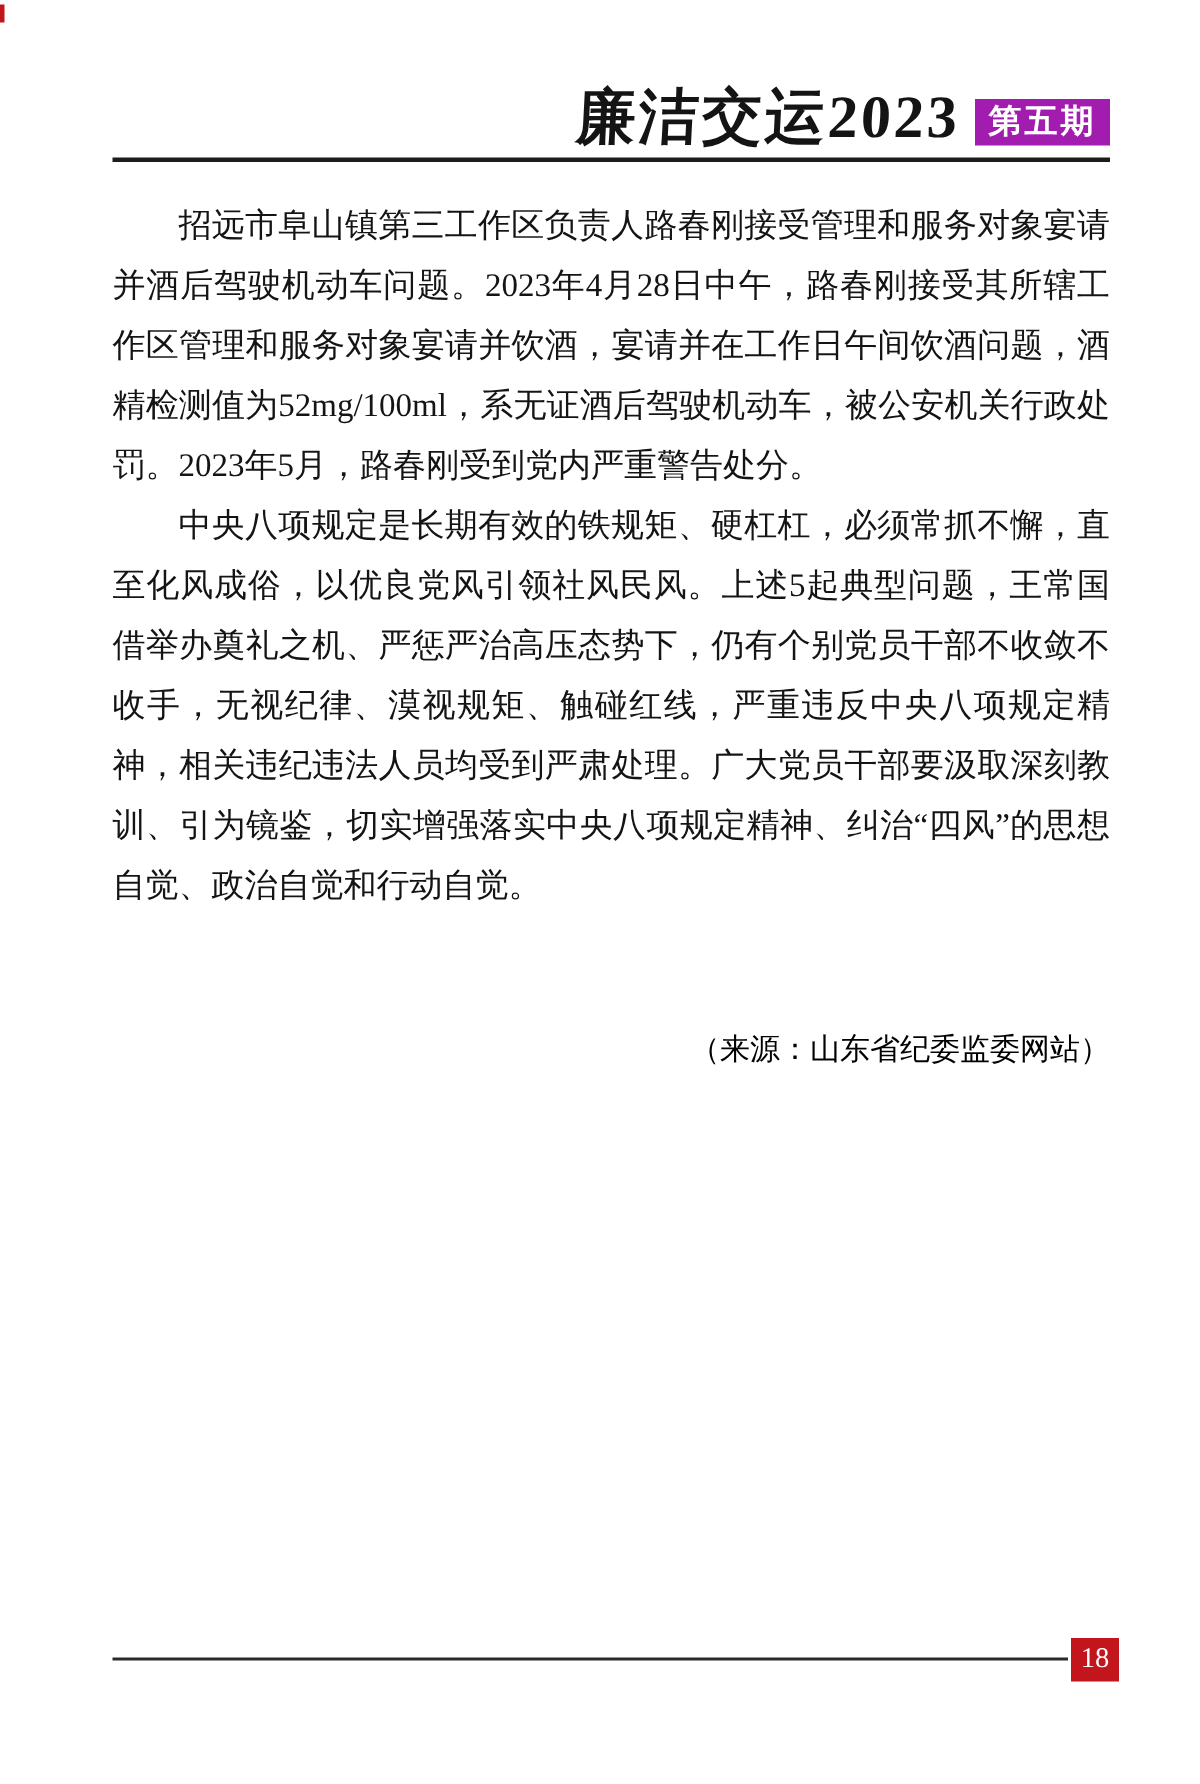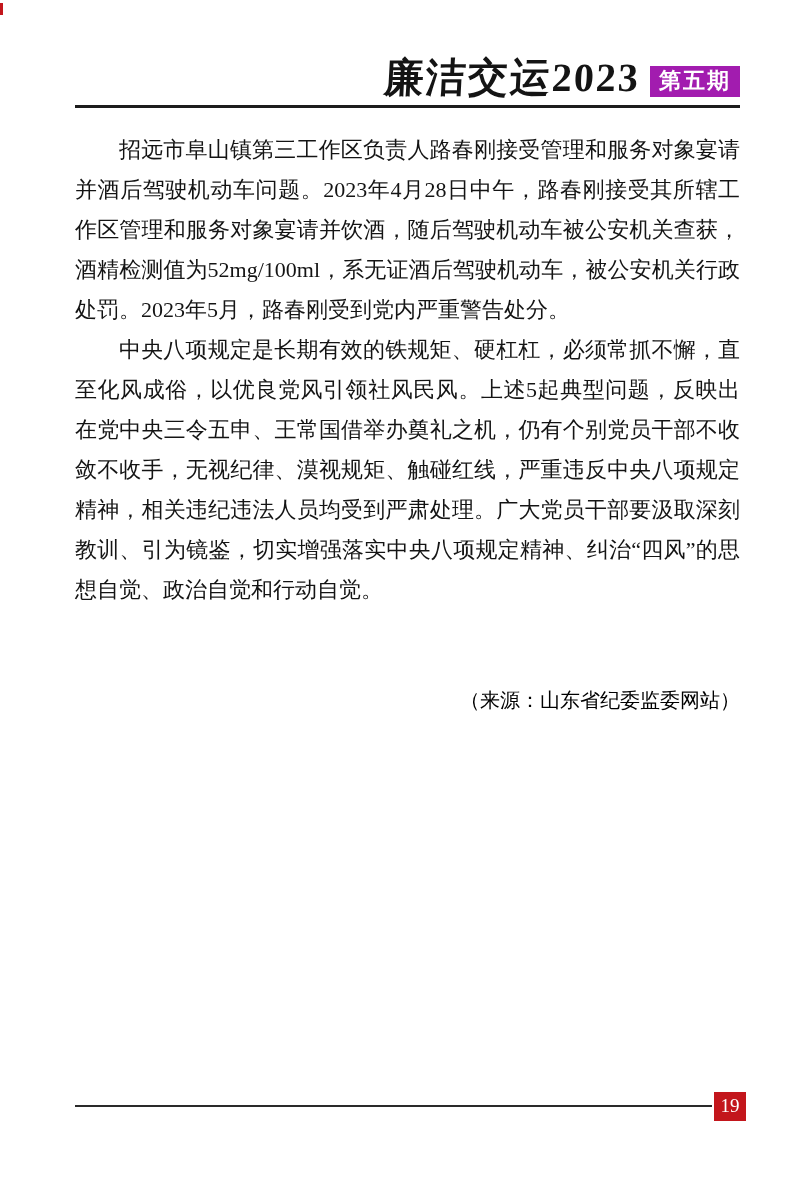--- a/index.html
+++ b/index.html
@@ -112,22 +112,22 @@
 
 <header class="page-header">
   <div class="masthead-row">
     <span class="masthead-title">廉洁交运2023</span>
     <span class="issue-badge">第五期</span>
   </div>
   <div class="header-rule"></div>
 </header>
 
 <main class="content">
-  <p class="indent">招远市阜山镇第三工作区负责人路春刚接受管理和服务对象宴请并酒后驾驶机动车问题。2023年4月28日中午，路春刚接受其所辖工作区管理和服务对象宴请并饮酒，随后驾驶机动车被公安机关查获，酒精检测值为52mg/100ml，系无证酒后驾驶机动车，被公安机关行政处罚。2023年5月，路春刚受到党内严重警告处分。</p>
-  <p class="indent">中央八项规定是长期有效的铁规矩、硬杠杠，必须常抓不懈，直至化风成俗，以优良党风引领社风民风。上述5起典型问题，反映出在党中央三令五申、王常国借举办奠礼之机，仍有个别党员干部不收敛不收手，无视纪律、漠视规矩、触碰红线，严重违反中央八项规定精神，相关违纪违法人员均受到严肃处理。广大党员干部要汲取深刻教训、引为镜鉴，切实增强落实中央八项规定精神、纠治“四风”的思想自觉、政治自觉和行动自觉。</p>
+  <p class="indent">招远市阜山镇第三工作区负责人路春刚接受管理和服务对象宴请并酒后驾驶机动车问题。2023年4月28日中午，路春刚接受其所辖工作区管理和服务对象宴请并饮酒，宴请并在工作日午间饮酒问题，酒精检测值为52mg/100ml，系无证酒后驾驶机动车，被公安机关行政处罚。2023年5月，路春刚受到党内严重警告处分。</p>
+  <p class="indent">中央八项规定是长期有效的铁规矩、硬杠杠，必须常抓不懈，直至化风成俗，以优良党风引领社风民风。上述5起典型问题，王常国借举办奠礼之机、严惩严治高压态势下，仍有个别党员干部不收敛不收手，无视纪律、漠视规矩、触碰红线，严重违反中央八项规定精神，相关违纪违法人员均受到严肃处理。广大党员干部要汲取深刻教训、引为镜鉴，切实增强落实中央八项规定精神、纠治“四风”的思想自觉、政治自觉和行动自觉。</p>
 </main>
 
 <div class="source-line">（来源：山东省纪委监委网站）</div>
 
 <footer class="page-footer">
   <div class="footer-rule"></div>
-  <div class="page-number-box">19</div>
+  <div class="page-number-box">18</div>
 </footer>
 
 </body></html>

